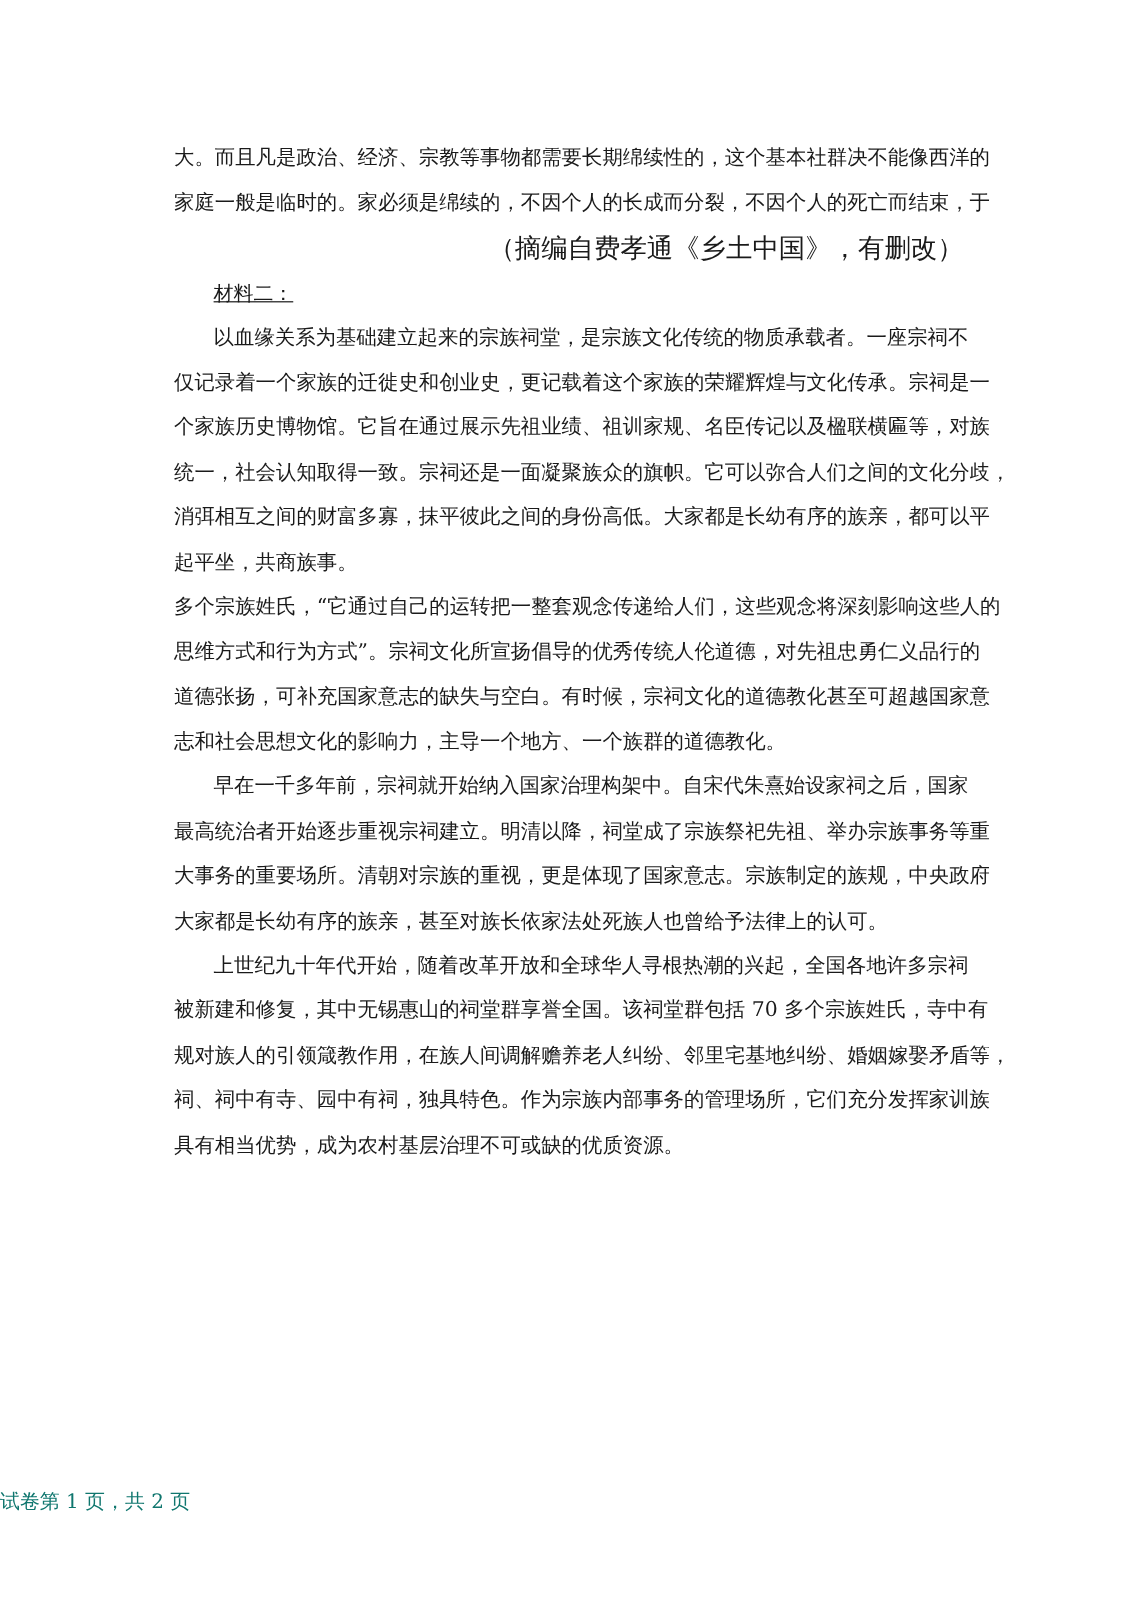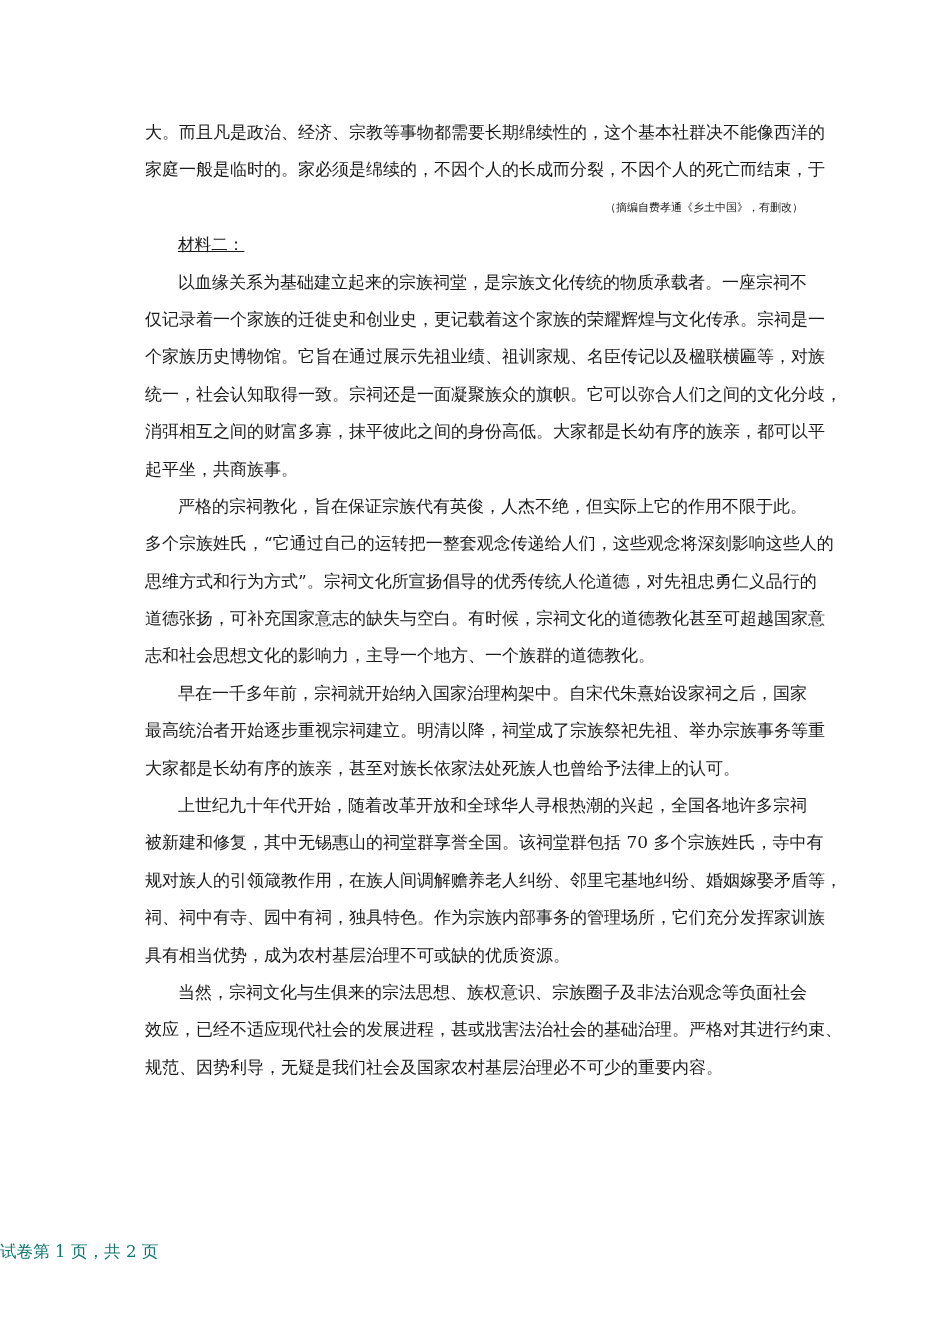--- a/index.html
+++ b/index.html
@@ -30,21 +30,21 @@
       text-align-last: justify;
       letter-spacing: 0;
     }
     .line.last {
       text-align-last: left;
     }
     .line.indent {
       padding-left: 33px;
     }
     .citation {
-      font-size: 11px;
+      font-size: 22px;
       line-height: 37.4px;
       height: 37.4px;
       text-align: right;
       padding-right: 4px;
       white-space: nowrap;
     }
     .label {
       font-size: 16.6px;
       line-height: 37.4px;
       height: 37.4px;
@@ -78,42 +78,37 @@
   <div>
     <div class="line indent">以血缘关系为基础建立起来的宗族祠堂，是宗族文化传统的物质承载者。一座宗祠不</div>
     <div class="line">仅记录着一个家族的迁徙史和创业史，更记载着这个家族的荣耀辉煌与文化传承。宗祠是一</div>
     <div class="line">个家族历史博物馆。它旨在通过展示先祖业绩、祖训家规、名臣传记以及楹联横匾等，对族</div>
     <div class="line">统一，社会认知取得一致。宗祠还是一面凝聚族众的旗帜。它可以弥合人们之间的文化分歧，</div>
     <div class="line">消弭相互之间的财富多寡，抹平彼此之间的身份高低。大家都是长幼有序的族亲，都可以平</div>
     <div class="line last">起平坐，共商族事。</div>
   </div>
 
   <div>
-    <div class="line indent">严格的宗祠教化，旨在保证宗族代有英俊，人杰不绝，但实际上它的作用不限于此。</div>
     <div class="line">多个宗族姓氏，“它通过自己的运转把一整套观念传递给人们，这些观念将深刻影响这些人的</div>
     <div class="line">思维方式和行为方式”。宗祠文化所宣扬倡导的优秀传统人伦道德，对先祖忠勇仁义品行的</div>
     <div class="line">道德张扬，可补充国家意志的缺失与空白。有时候，宗祠文化的道德教化甚至可超越国家意</div>
     <div class="line last">志和社会思想文化的影响力，主导一个地方、一个族群的道德教化。</div>
   </div>
 
   <div>
     <div class="line indent">早在一千多年前，宗祠就开始纳入国家治理构架中。自宋代朱熹始设家祠之后，国家</div>
     <div class="line">最高统治者开始逐步重视宗祠建立。明清以降，祠堂成了宗族祭祀先祖、举办宗族事务等重</div>
+    <div class="line">大事务的重要场所。清朝对宗族的重视，更是体现了国家意志。宗族制定的族规，中央政府</div>
     <div class="line last">大家都是长幼有序的族亲，甚至对族长依家法处死族人也曾给予法律上的认可。</div>
   </div>
 
   <div>
     <div class="line indent">上世纪九十年代开始，随着改革开放和全球华人寻根热潮的兴起，全国各地许多宗祠</div>
     <div class="line">被新建和修复，其中无锡惠山的祠堂群享誉全国。该祠堂群包括 70 多个宗族姓氏，寺中有</div>
     <div class="line">规对族人的引领箴教作用，在族人间调解赡养老人纠纷、邻里宅基地纠纷、婚姻嫁娶矛盾等，</div>
     <div class="line">祠、祠中有寺、园中有祠，独具特色。作为宗族内部事务的管理场所，它们充分发挥家训族</div>
     <div class="line last">具有相当优势，成为农村基层治理不可或缺的优质资源。</div>
   </div>
 
-  <div>
-    <div class="line indent">当然，宗祠文化与生俱来的宗法思想、族权意识、宗族圈子及非法治观念等负面社会</div>
-    <div class="line">效应，已经不适应现代社会的发展进程，甚或戕害法治社会的基础治理。严格对其进行约束、</div>
-    <div class="line last">规范、因势利导，无疑是我们社会及国家农村基层治理必不可少的重要内容。</div>
-  </div>
 
 </div>
 
 <div class="footer">试卷第 1 页，共 2 页</div>
 
 </body></html>

